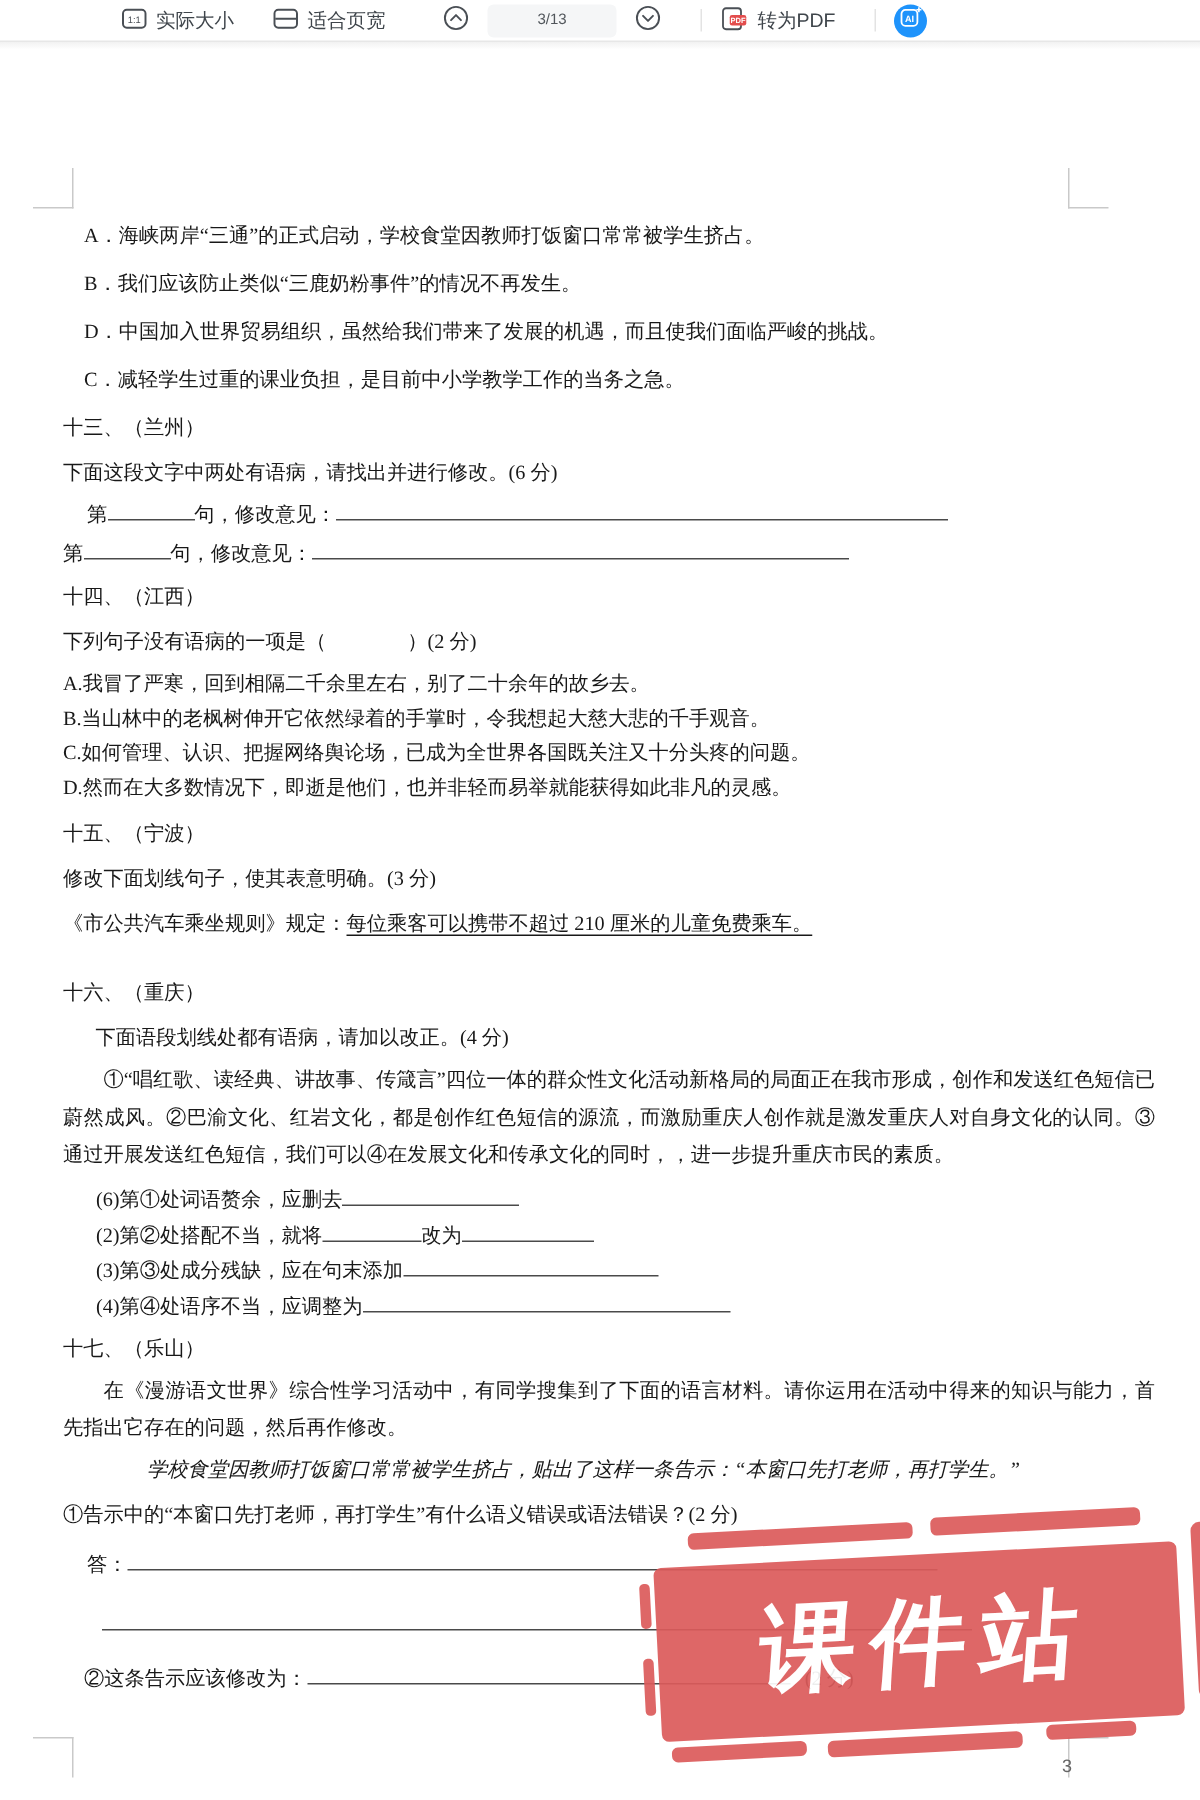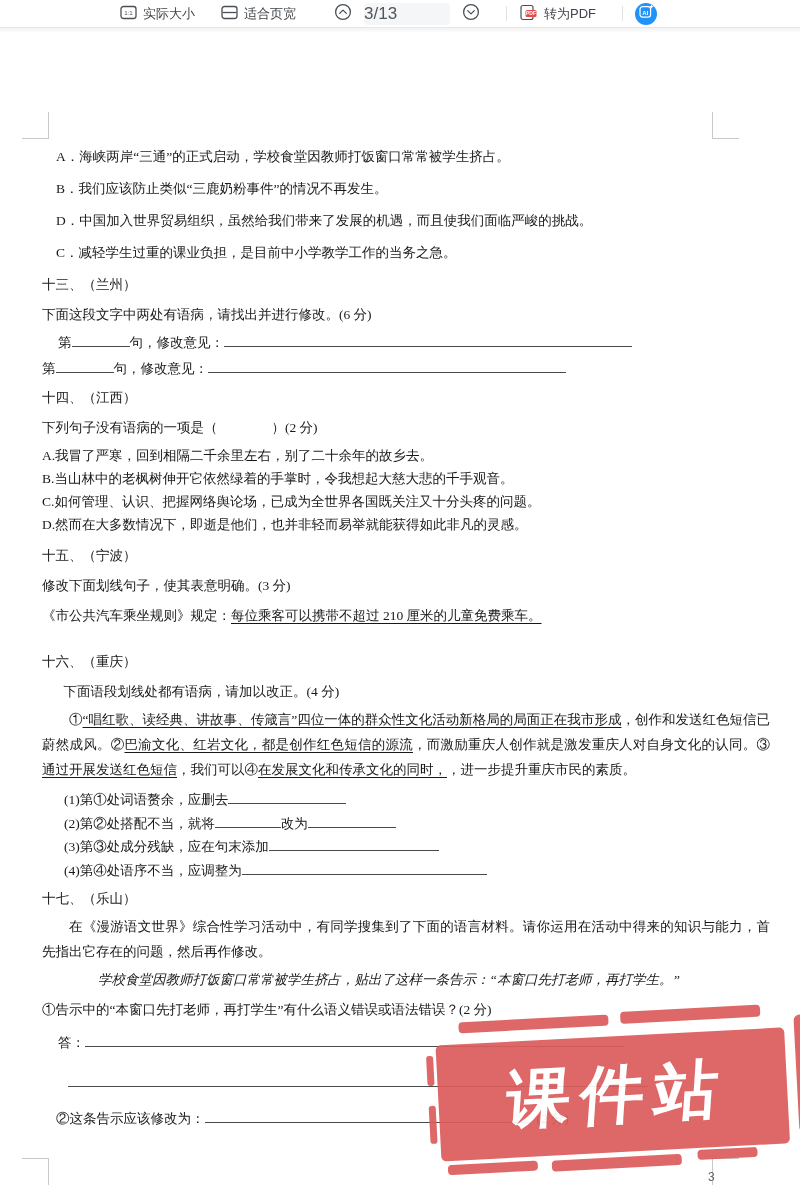--- a/index.html
+++ b/index.html
@@ -1,47 +1,47 @@
 <!DOCTYPE html>
 <html><head>
 <meta charset="utf-8">
 <style>
   html,body{margin:0;padding:0;background:#fff;}
   .screen{position:relative;width:800px;height:1200px;background:#fff;overflow:hidden;
           font-family:"Liberation Sans",sans-serif;}
   
   .toolbar{position:absolute;left:0;top:0;width:800px;height:28px;background:#fff;
            border-bottom:1px solid #e7e7e7;display:flex;align-items:center;
-           padding-left:120px;box-sizing:border-box;z-index:50;}
+           padding-left:81px;box-sizing:border-box;z-index:50;}
   .toolbar:after{content:"";position:absolute;left:0;top:28px;width:100%;height:5px;
            background:linear-gradient(#f2f2f2,rgba(255,255,255,0));pointer-events:none;}
   .tb-btn{display:flex;align-items:center;gap:6px;font-size:13px;color:#3f454b;
           cursor:pointer;white-space:nowrap;}
   .tb-gap{width:26px;} .tb-gap-sm{width:12px;}
   .page-pill{width:86px;height:22px;background:#f5f6f7;border-radius:4px;
-          display:flex;align-items:center;justify-content:flex-start;font-size:17px;color:#51565b;}
+          display:flex;align-items:center;justify-content:center;font-size:10px;color:#51565b;}
   .tb-div{width:1px;height:15px;background:#e3e3e3;}
   .ai-btn{width:22px;height:22px;border-radius:50%;background:#1e93fb;display:flex;
           align-items:center;justify-content:center;cursor:pointer;}
   
   .doc{position:absolute;left:0;top:28px;width:800px;box-sizing:border-box;
        padding:118px 30px 0 42px;font-family:"Liberation Serif","DejaVu Serif",serif;
        font-size:13.5px;color:#181818;line-height:22px;}
   .doc p{margin:0;}
   .opt1{margin:0 0 10px 14px !important;}
   .h{margin-top:6px !important;}
   .prompt{margin-top:8px !important;}
   .kai{font-style:italic;}
   .passage{margin-top:4px !important;line-height:24.5px;text-align:justify;
            text-indent:2em;padding-right:2px;}
   .blankline{margin-top:4px !important;line-height:25px;}
   .blank{display:inline-block;border-bottom:1px solid #4a4a4a;height:14px;vertical-align:baseline;}
   .opts2 p{line-height:23px;}
   .para16{margin-top:4px !important;line-height:25px;text-align:justify;text-indent:2em;}
-  .para16 .u{text-decoration:underline;text-underline-offset:3px;}
+  .para16 .u{text-underline-offset:3px;}
   .items16{margin-top:6px;margin-left:22px;}
   .items16 p{line-height:23.5px;}
   .intro17{margin-top:4px !important;line-height:25px;text-indent:2em;text-align:justify;}
   .material{margin-top:5px !important;margin-left:56px !important;}
   .indent16{text-indent:1.6em;}
   .ul15{text-decoration:underline;text-underline-offset:3px;}
   .ans2{margin-top:15px !important;margin-left:26px !important;}
   .score{margin-left:10px;}
   
   .cm{position:absolute;width:26px;height:26px;border:0 solid #c9c9c9;z-index:5;}
@@ -178,21 +178,21 @@
     <p class="prompt">
       <span>《市公共汽车乘坐规则》规定：</span><span class="ul15">每位乘客可以携带不超过 210 厘米的儿童免费乘车。</span>
     </p>
 
     <p class="h" style="margin-top:24px !important;">十六、（重庆）</p>
     <p class="prompt indent16">下面语段划线处都有语病，请加以改正。(4 分)</p>
     <p class="para16">
       <span>①</span><span class="u">“唱红歌、读经典、讲故事、传箴言”四位一体的群众性文化活动新格局的局面正在我市形成</span><span>，创作和发送红色短信已蔚然成风。②</span><span class="u">巴渝文化、红岩文化，都是创作红色短信的源流</span><span>，而激励重庆人创作就是激发重庆人对自身文化的认同。③</span><span class="u">通过开展发送红色短信</span><span>，我们可以④</span><span class="u">在发展文化和传承文化的同时，</span><span>，进一步提升重庆市民的素质。</span>
     </p>
     <div class="items16">
-      <p><span>(1)第①处词语赘余，应删去</span><span class="blank" style="width:118px;"></span></p>
+      <p><span>(6)第①处词语赘余，应删去</span><span class="blank" style="width:118px;"></span></p>
       <p><span>(2)第②处搭配不当，就将</span><span class="blank" style="width:66px;"></span><span>改为</span><span class="blank" style="width:88px;"></span></p>
       <p><span>(3)第③处成分残缺，应在句末添加</span><span class="blank" style="width:170px;"></span></p>
       <p><span>(4)第④处语序不当，应调整为</span><span class="blank" style="width:245px;"></span></p>
     </div>
 
     <p class="h">十七、（乐山）</p>
     <p class="intro17">在《漫游语文世界》综合性学习活动中，有同学搜集到了下面的语言材料。请你运用在活动中得来的知识与能力，首先指出它存在的问题，然后再作修改。</p>
     <p class="prompt material kai">学校食堂因教师打饭窗口常常被学生挤占，贴出了这样一条告示：“本窗口先打老师，再打学生。”</p>
     <p class="prompt">①告示中的“本窗口先打老师，再打学生”有什么语义错误或语法错误？(2 分)</p>
     <p class="blankline" style="margin-top:9px !important;margin-left:16px;">

